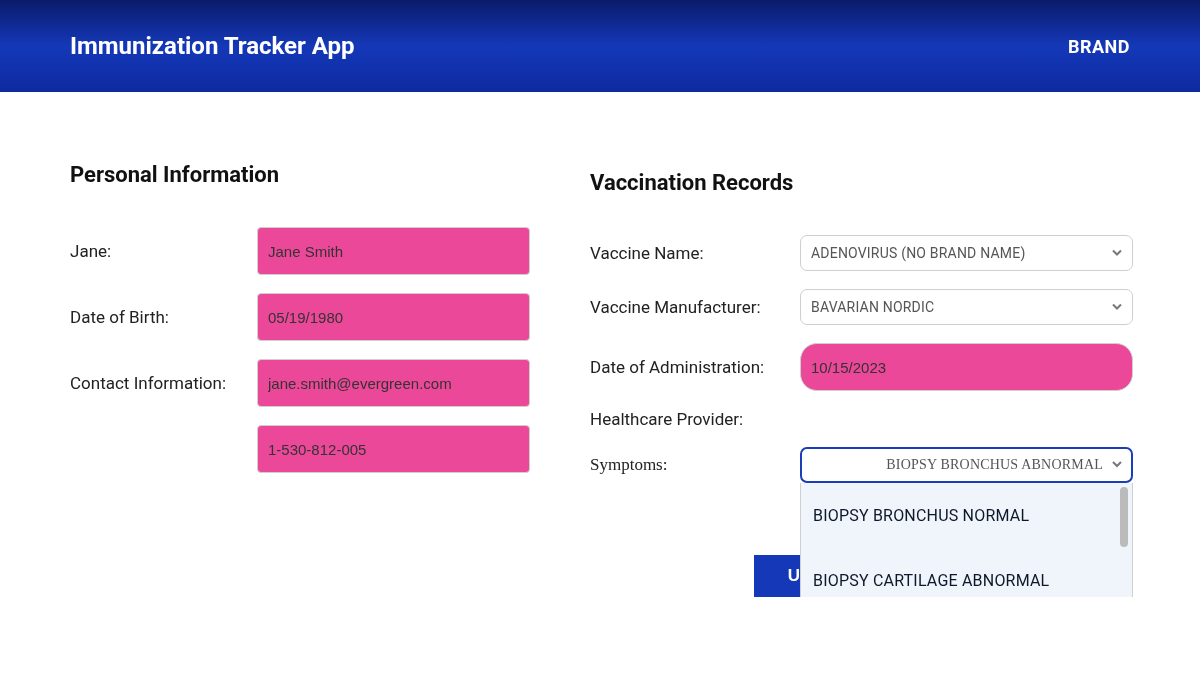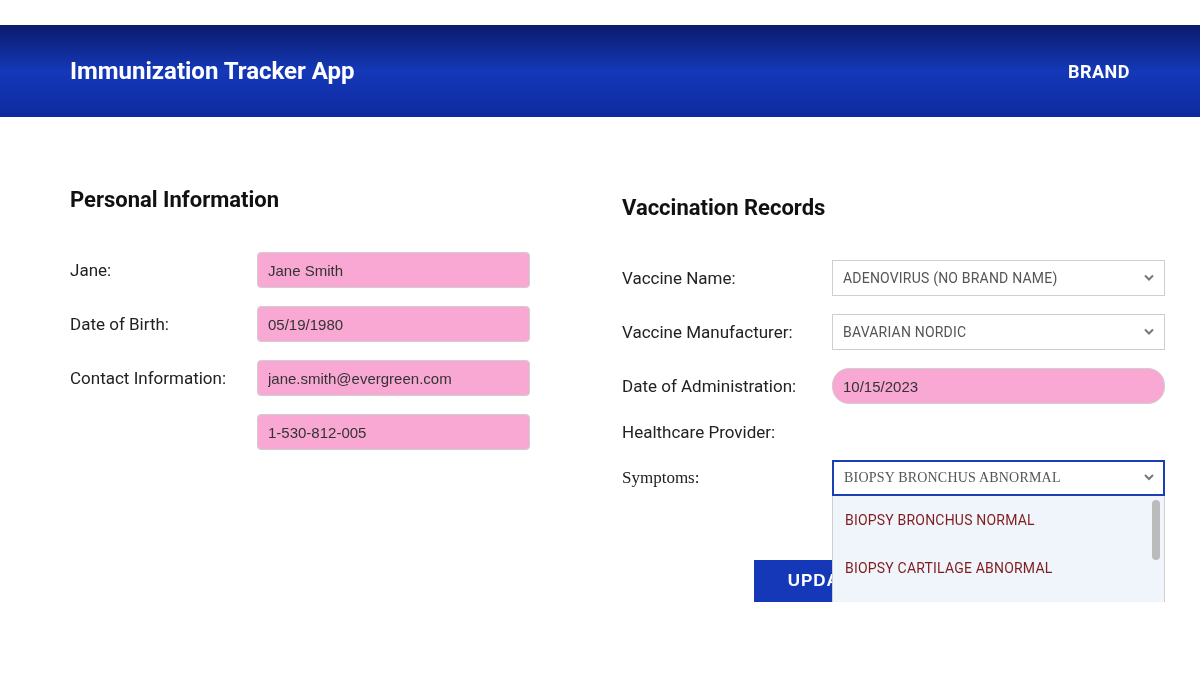--- a/index.html
+++ b/index.html
@@ -13,37 +13,36 @@
       color: #222;
     }
     .header {
       background: linear-gradient(180deg, #0b1b6b 0%, #1438b8 50%, #0f2aa0 100%);
       height: 92px;
       display: flex;
       align-items: center;
       justify-content: space-between;
       padding: 0 70px;
       color: #ffffff;
-      margin-top: 25px;
     }
     .header-title {
       font-size: 24px;
       font-weight: 700;
     }
     .logout {
       font-size: 18px;
       font-weight: 700;
       letter-spacing: 0.5px;
       cursor: pointer;
       color: #ffffff;
     }
     .content {
       padding: 70px 70px 30px 70px;
       display: flex;
-      gap: 92px;
+      gap: 60px;
     }
     .left-col {
       width: 460px;
     }
     .right-col {
       width: 550px;
       position: relative;
       margin-top: 8px;
     }
     .section-title {
@@ -61,53 +60,54 @@
       width: 187px;
       font-size: 17px;
       color: #222;
       flex-shrink: 0;
     }
     .right-col .label {
       width: 210px;
     }
     .input {
       width: 273px;
-      height: 36px;
+      height: 48px;
       border: 1px solid #cfcfcf;
       border-radius: 4px;
       padding: 0 10px;
       font-size: 15px;
       color: #333;
-      background: #f9a8d4;
+      background: #ec4899;
     }
     .right-col .input {
       width: 333px;
       border-radius: 17px;
     }
     .select-wrapper {
       position: relative;
       width: 333px;
     }
     .select {
       width: 100%;
       height: 36px;
       border: 1px solid #cfcfcf;
-      border-radius: 0;
+      border-radius: 7px;
       padding: 0 28px 0 10px;
       font-size: 14px;
       color: #555;
       background: #fff;
       display: flex;
       align-items: center;
       cursor: pointer;
       letter-spacing: 0.2px;
     }
     .select-focused {
       border-color: #1a3db8;
       border-width: 2px;
+      justify-content: flex-end;
     }
     .chevron {
       position: absolute;
       right: 10px;
       top: 50%;
       transform: translateY(-50%);
       pointer-events: none;
     }
     .chevron svg {
       width: 12px;
@@ -119,23 +119,23 @@
     .dropdown {
       position: absolute;
       width: 333px;
       background: #f0f4fb;
       border: 1px solid #cfcfcf;
       border-top: none;
       z-index: 10;
       padding-right: 14px;
     }
     .dropdown-item {
-      padding: 16px 12px;
-      font-size: 14px;
-      color: #7f1d1d;
+      padding: 23px 12px;
+      font-size: 16px;
+      color: #0f172a;
       cursor: pointer;
       letter-spacing: 0.2px;
     }
     .dropdown-scrollbar {
       position: absolute;
       right: 4px;
       top: 4px;
       width: 8px;
       height: 60px;
       background: #bbb;

